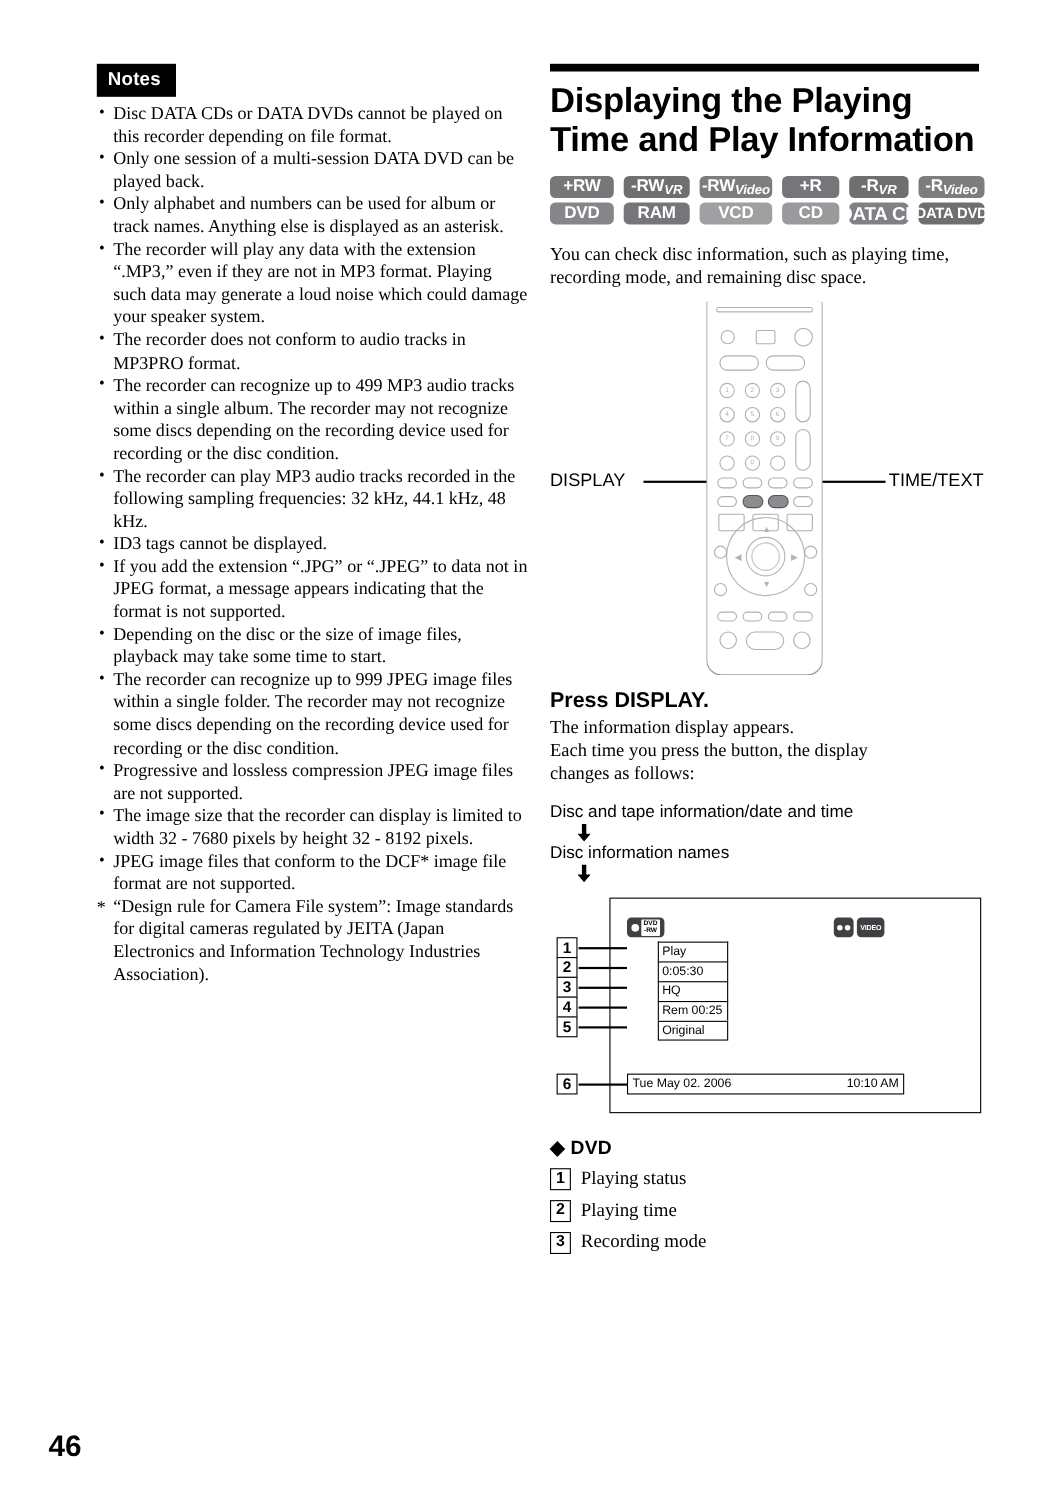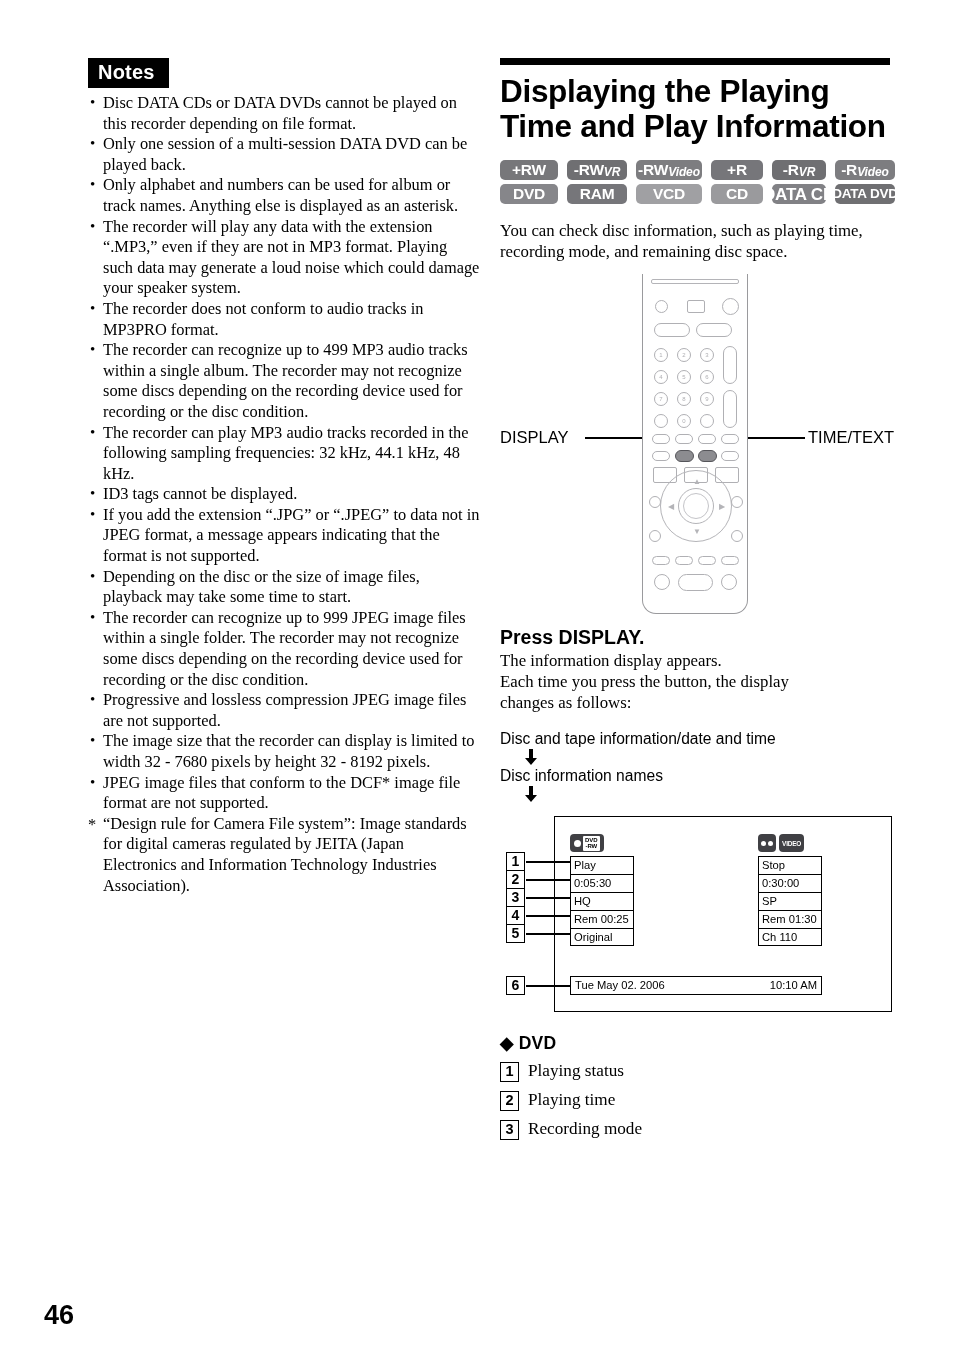--- a/index.html
+++ b/index.html
@@ -22,21 +22,21 @@
     left: 88px;
     top: 58px;
     width: 392px;
   }
   .notes-header {
     display: inline-block;
     background: #000000;
     color: #ffffff;
     font-family: "Liberation Sans", sans-serif;
     font-weight: bold;
-    font-size: 20px;
+    font-size: 17px;
     line-height: 26px;
     padding: 1px 14px 3px 10px;
     letter-spacing: 0.2px;
   }
   ul.notes-list {
     list-style: none;
     margin: 5px 0 0 0;
     padding: 0;
   }
   ul.notes-list > li {
@@ -271,20 +271,21 @@
   }
   .osd-screen {
     position: absolute;
     left: 54px; top: 0px;
     width: 338px; height: 196px;
     border: 1.6px solid #000;
   }
   .osd-col {
     position: absolute;
     width: 64px;
+    margin-left: 28px;
   }
   .osd-col.left-col { left: 70px; top: 40px; }
   .osd-col.right-col { left: 258px; top: 40px; }
   .osd-cell {
     border: 1.3px solid #000;
     border-bottom: none;
     height: 18px;
     font-family: "Liberation Sans", sans-serif;
     font-size: 11.2px;
     line-height: 17px;
@@ -613,27 +614,20 @@
       </div>
 
       <div class="osd-col left-col">
         <div class="osd-cell">Play</div>
         <div class="osd-cell">0:05:30</div>
         <div class="osd-cell">HQ</div>
         <div class="osd-cell">Rem 00:25</div>
         <div class="osd-cell last">Original</div>
       </div>
 
-      <div class="osd-col right-col">
-        <div class="osd-cell">Stop</div>
-        <div class="osd-cell">0:30:00</div>
-        <div class="osd-cell">SP</div>
-        <div class="osd-cell">Rem 01:30</div>
-        <div class="osd-cell last">Ch 110</div>
-      </div>
 
       <div class="osd-bar">
         <span>Tue May 02. 2006</span>
         <span>10:10 AM</span>
       </div>
     </div>
 
     <div class="legend">
       <div class="legend-title">
         <span>◆</span>

